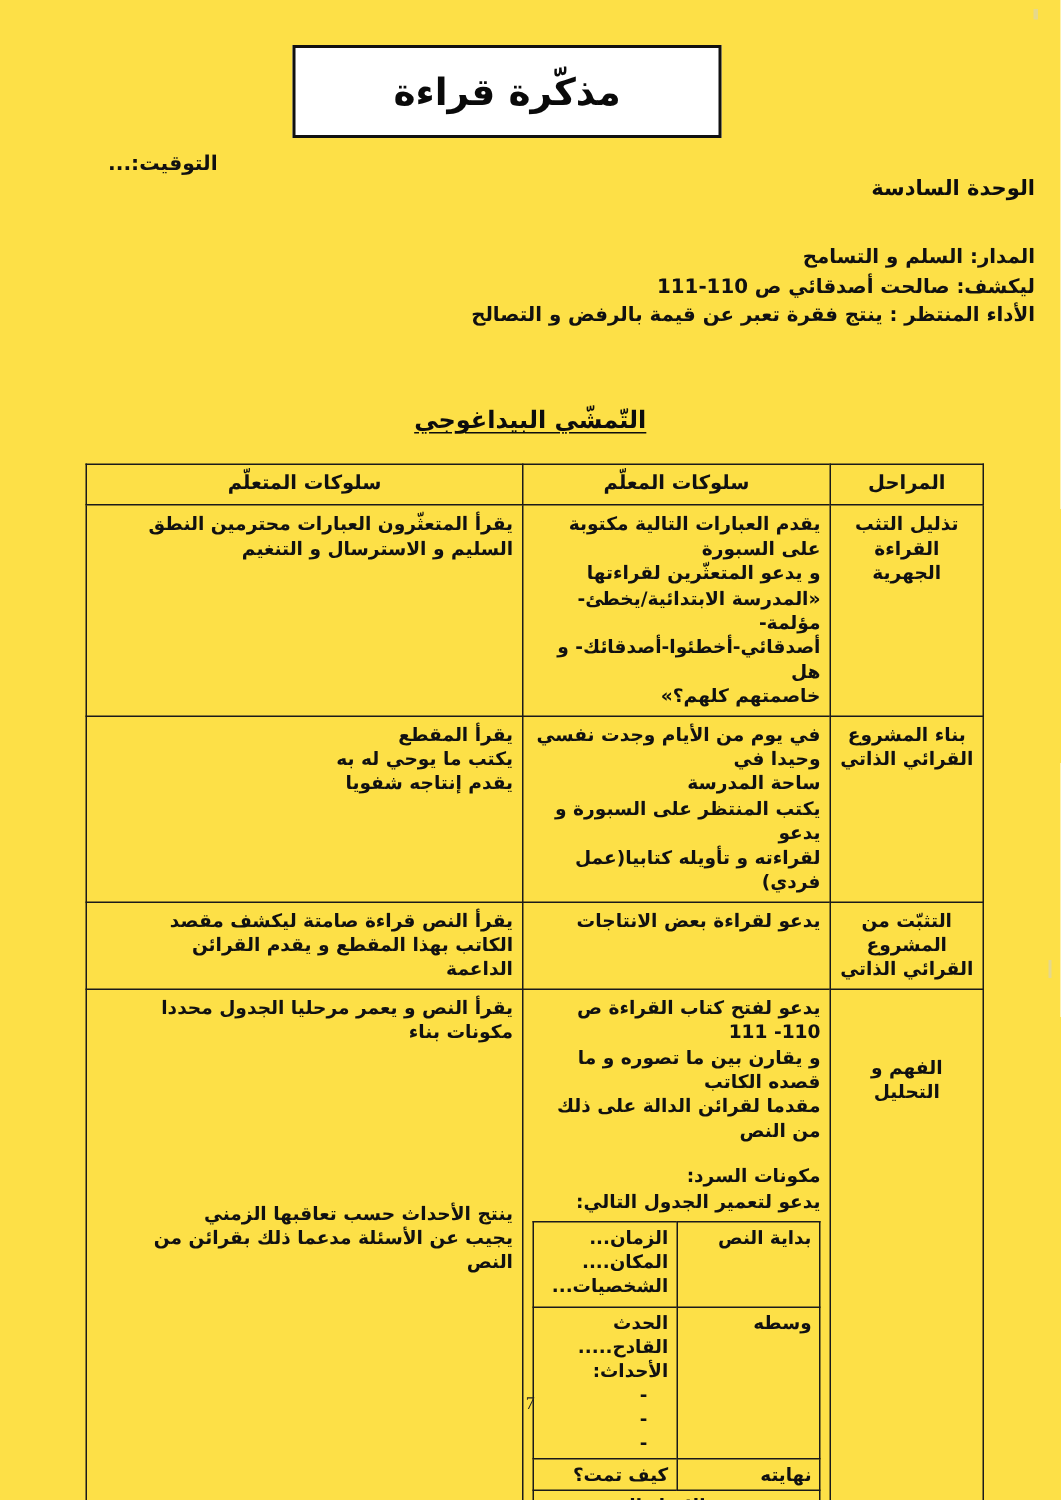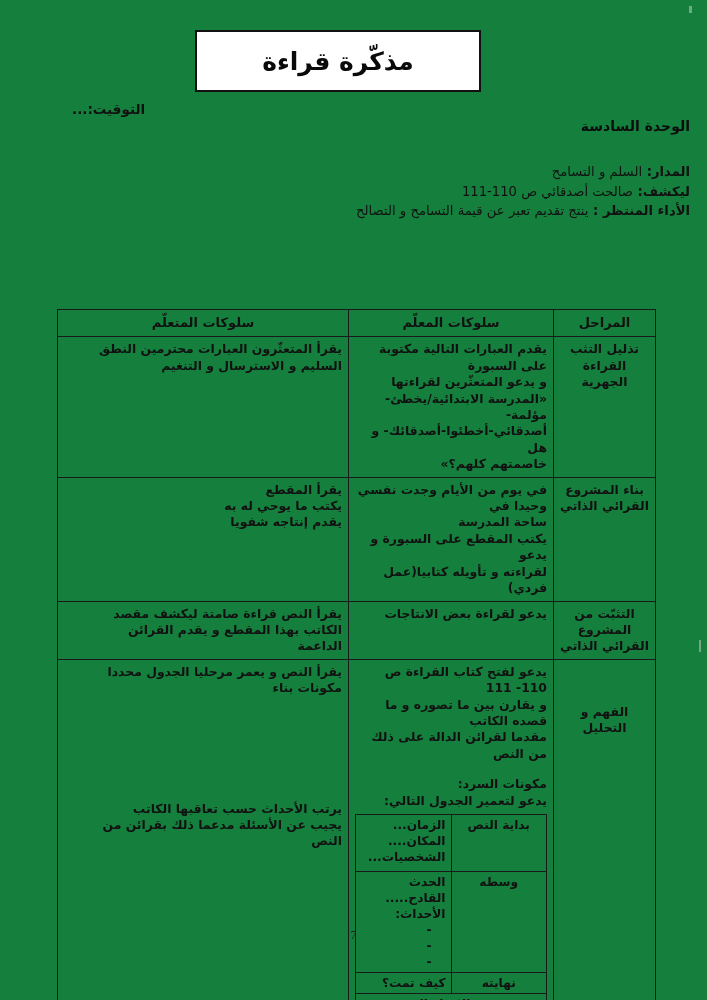--- a/index.html
+++ b/index.html
@@ -12,21 +12,21 @@
     height: 1000px;
     position: relative;
     font-family: "DejaVu Sans", "Liberation Sans", sans-serif;
     color: #0d0d0d;
     overflow: hidden;
   }
 
   .page {
     position: absolute;
     inset: 0;
-    background: #15803d;
+    background: #fde047;
   }
 
   
   .title-box {
     position: absolute;
     left: 195px;
     top: 30px;
     width: 282px;
     height: 58px;
     border: 2px solid #111;
@@ -75,21 +75,21 @@
     font-size: 13.2px;
     font-weight: 700;
     line-height: 19.5px;
     white-space: nowrap;
     color: #111;
   }
   .meta-key {
     text-underline-offset: 2px;
   }
   .meta-val {
-    font-weight: 400;
+    font-weight: 700;
   }
 
   
   .pedagogy {
     position: absolute;
     left: 0;
     right: 0;
     top: 270px;
     text-align: center;
   }
@@ -155,21 +155,21 @@
   .nested td {
     border: 1px solid #1a1a1a;
     font-size: 12.2px;
     line-height: 16px;
     font-weight: 700;
     padding: 2px 5px;
     vertical-align: top;
     color: #111;
   }
   .nested .n-label { width: 50%; text-align: right; }
-  .nested .n-fill  { width: 50%; text-align: center; }
+  .nested .n-fill  { width: 50%; text-align: right; }
   .n-h-start { height: 52px; }
   .n-h-mid   { height: 62px; }
   .n-dash { display: block; padding-right: 14px; }
   .n-foot td { text-align: right; }
 
   
   .page-number {
     position: absolute;
     left: 0;
     right: 0;
@@ -209,24 +209,27 @@
     <div class="meta-line">
       <span class="meta-key">المدار:</span>
       <span class="meta-val">السلم و التسامح</span>
     </div>
     <div class="meta-line">
       <span class="meta-key">ليكشف:</span>
       <span class="meta-val">صالحت أصدقائي ص 110-111</span>
     </div>
     <div class="meta-line">
       <span class="meta-key">الأداء المنتظر :</span>
-      <span class="meta-val">ينتج تقديم تعبر عن قيمة التسامح و التصالح</span>
+      <span class="meta-val">ينتج فقرة تعبر عن قيمة بالرفض و التصالح</span>
     </div>
   </div>
 
+  <div class="pedagogy">
+    <span>التّمشّي البيداغوجي</span>
+  </div>
 
   <table class="main-table">
     <colgroup>
       <col class="col-stage">
         <col class="col-teach">
         <col class="col-learn">
     </colgroup>
     <thead>
       <tr>
         <th>المراحل</th>
@@ -255,21 +258,21 @@
       </tr>
 
       <tr>
         <td class="cell-stage">
           <span class="stage-line">بناء المشروع</span>
           <span class="stage-line">القرائي الذاتي</span>
         </td>
         <td class="cell-teach">
           <span class="tline">في يوم من الأيام وجدت نفسي وحيدا في</span>
           <span class="tline">ساحة المدرسة</span>
-          <span class="tline">يكتب المقطع على السبورة و يدعو</span>
+          <span class="tline">يكتب المنتظر على السبورة و يدعو</span>
           <span class="tline">لقراءته و تأويله كتابيا(عمل فردي)</span>
         </td>
         <td class="cell-learn">
           <span class="tline">يقرأ المقطع</span>
           <span class="tline">يكتب ما يوحي له به</span>
           <span class="tline">يقدم إنتاجه شفويا</span>
         </td>
       </tr>
 
       <tr>
@@ -331,21 +334,21 @@
               </tbody>
             </table>
           </div>
         </td>
         <td class="cell-learn">
           <span class="tline">يقرأ النص و يعمر مرحليا الجدول محددا</span>
           <span class="tline">مكونات بناء</span>
           <div class="lrn-gap"></div>
           <div class="lrn-gap"></div>
           <div class="lrn-gap-sm"></div>
-          <span class="tline">يرتب الأحداث حسب تعاقبها الكاتب</span>
+          <span class="tline">ينتج الأحداث حسب تعاقبها الزمني</span>
           <span class="tline">يجيب عن الأسئلة مدعما ذلك بقرائن من</span>
           <span class="tline">النص</span>
         </td>
       </tr>
 
     </tbody>
   </table>
 
   <div class="page-number">7</div>
 

